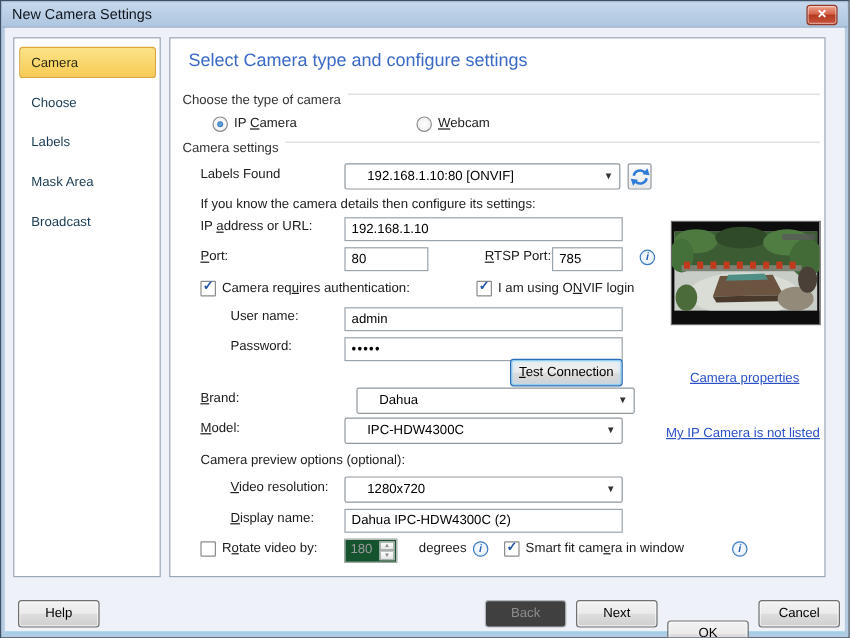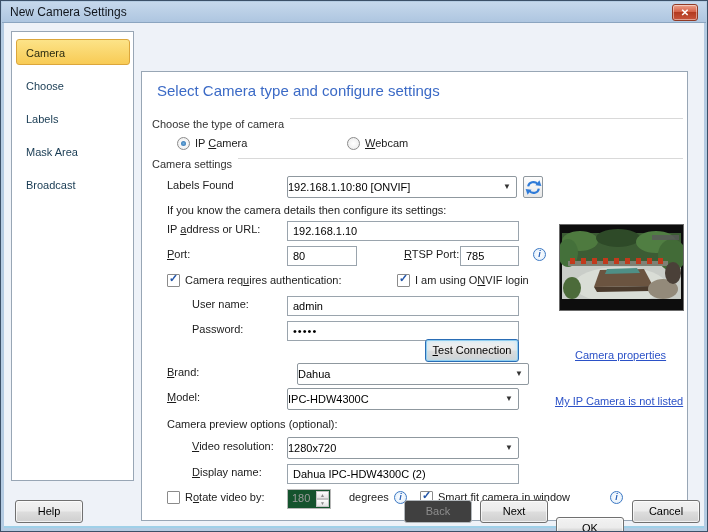--- a/index.html
+++ b/index.html
@@ -10,38 +10,38 @@
   .titlebar{position:absolute;left:1px;top:1px;right:1px;height:21px;
     background:linear-gradient(#c6d8ec,#aec6e0);border-bottom:1px solid #8ba5c0;}
   .title-text{position:absolute;left:8px;top:3px;font-size:12px;color:#10151c;}
   .close-btn{position:absolute;right:8px;top:2px;width:26px;height:17px;border-radius:3px;
     border:1px solid #913a25;background:linear-gradient(#eda28a,#d5624a 45%,#b33a20 50%,#c8543c);
     color:#fff;font-size:10px;font-weight:bold;text-align:center;line-height:15px;
     box-shadow:inset 0 0 0 1px rgba(255,255,255,.45);cursor:default;}
   
   .panel{position:absolute;background:#fff;border:1px solid #98a6b5;}
   .sidebar{left:10px;top:30px;width:123px;height:450px;}
-  .main{left:140px;top:30px;width:547px;height:450px;margin-top:40px;}
+  .main{left:140px;top:30px;width:547px;height:450px;}
   .side-item{position:absolute;left:4px;width:114px;height:26px;line-height:26px;
     padding-left:9px;font-size:11px;color:#173a52;border:1px solid transparent;border-radius:3px;cursor:default;}
   .side-item.selected{background:linear-gradient(#fce388,#f8cb55);border-color:#dca63b;color:#2b2b10;}
   
   .heading{position:absolute;left:15px;top:10px;font-size:15px;color:#3b6ac6;}
   .group{position:absolute;left:10px;width:531px;display:flex;align-items:flex-start;gap:6px;}
   .group span{font-size:11px;color:#333;white-space:nowrap;}
   .group i{flex:1;border-top:1px solid #d9d9d9;height:0;}
   .row{position:absolute;left:0;right:0;height:22px;}
   .lbl{position:absolute;top:3px;font-size:11px;color:#1b1b1b;white-space:nowrap;}
   .hint{font-size:11px;color:#1b1b1b;}
   u{text-decoration:underline;}
   
   .tinput{position:absolute;top:1px;height:20px;background:#fff;border:1px solid #9aa4ad;
     font-size:11px;color:#000;padding:0 5px;line-height:18px;}
   .combo{position:absolute;top:0;height:22px;background:#fff;border:1px solid #8f989f;border-radius:2px;
-    font-size:11px;line-height:20px;padding:0 18px 0 0;color:#000;cursor:default;}
+    font-size:11px;line-height:20px;padding:0 18px 0 18px;color:#000;cursor:default;}
   .combo .arr{position:absolute;right:5px;top:0;line-height:20px;font-size:8px;color:#333;}
   .spinner{position:absolute;top:1px;width:44px;height:20px;border:1px solid #b7b7b7;background:#14532d;}
   .spinner .val{position:absolute;left:4px;top:2px;font-size:11px;color:#9b9b9b;}
   .spin-col{position:absolute;right:1px;top:1px;width:13px;height:16px;}
   .spin-btn{height:8px;border:1px solid #c3c3c3;background:linear-gradient(#fdfdfd,#e4e4e4);
     font-size:5px;color:#8a8a8a;text-align:center;line-height:6px;}
   
   .btn{position:absolute;height:23px;border:1px solid #707070;border-radius:3px;
     background:linear-gradient(#f2f2f2,#ebebeb 48%,#dddddd 52%,#cfcfcf);
     font-size:11px;color:#000;text-align:center;line-height:21px;cursor:default;

